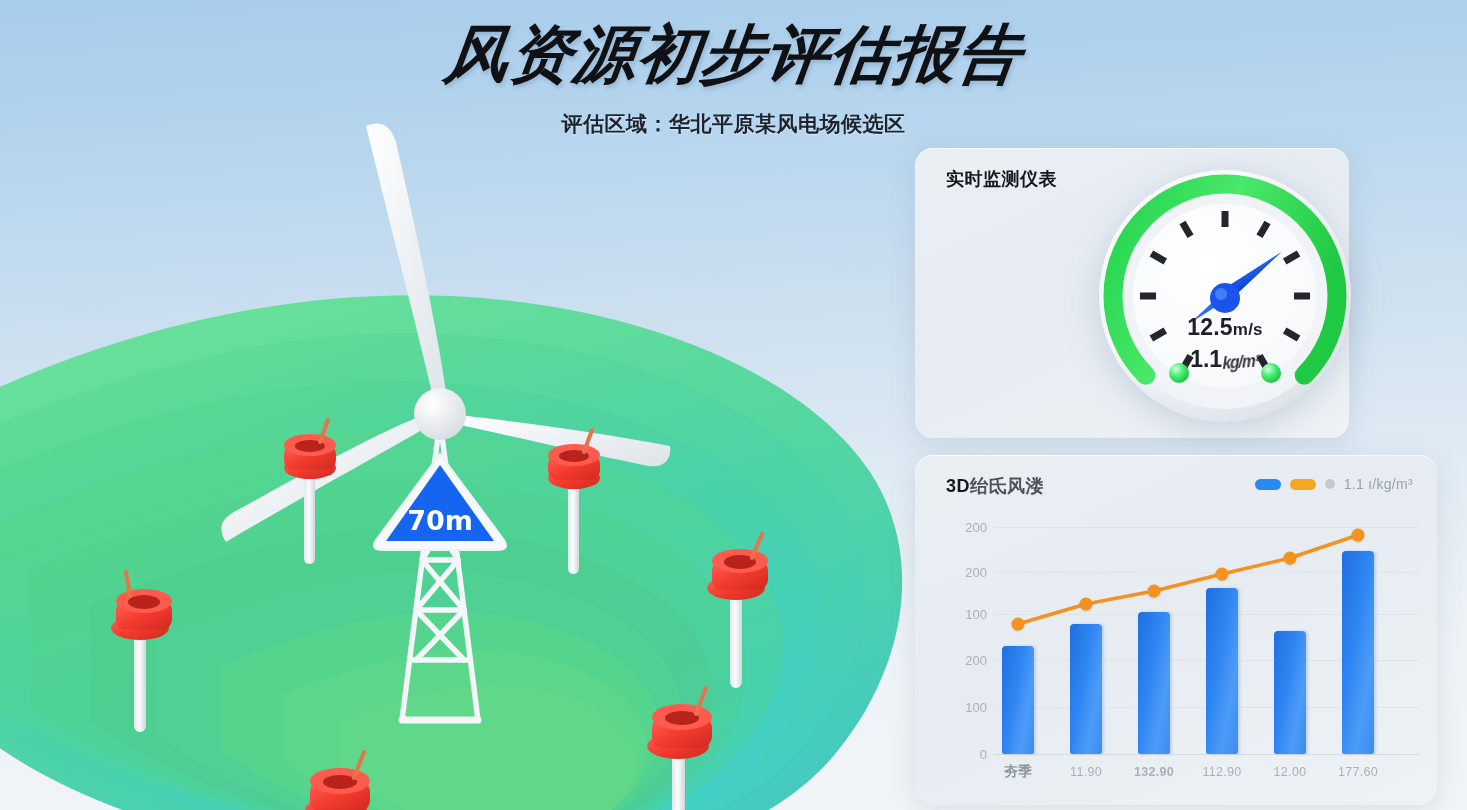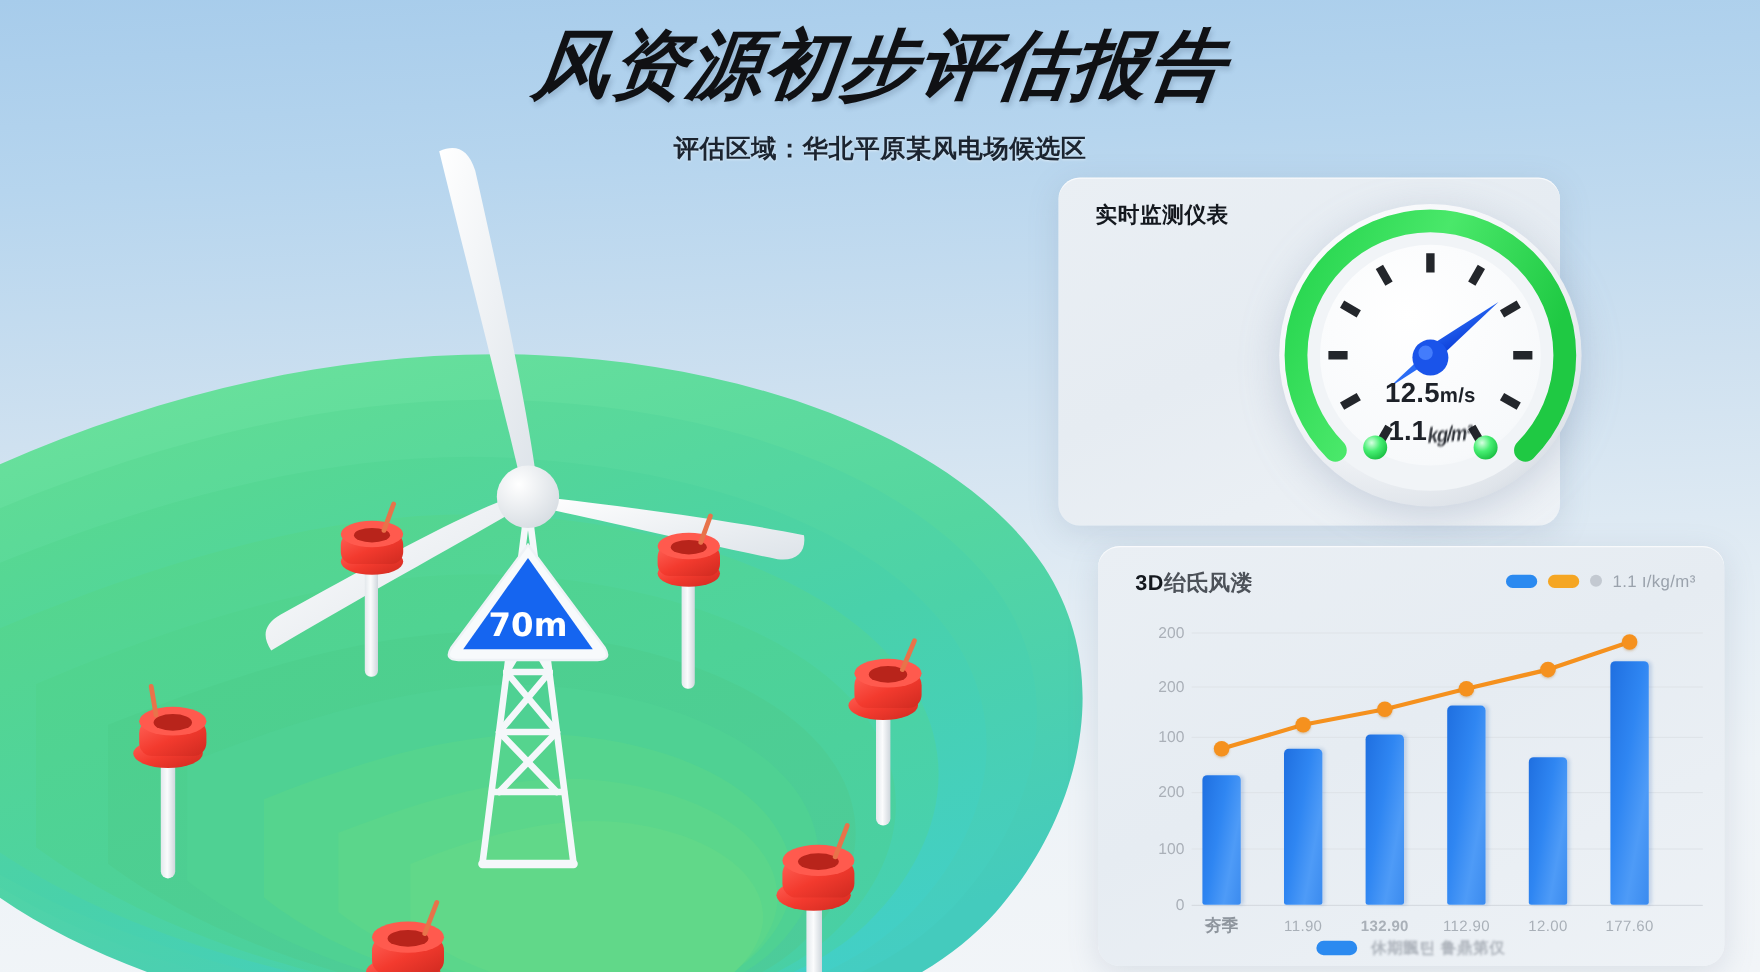--- a/index.html
+++ b/index.html
@@ -30,21 +30,21 @@
   
   .scene{position:absolute;left:-30px;top:120px;width:940px;height:700px;}
   .scene svg{display:block;}
 
   
   .card{
     position:absolute;border-radius:18px;
     background:linear-gradient(155deg,#eaeff4 0%,#e6ecf2 45%,#eef2f6 100%);
     box-shadow:0 6px 26px rgba(110,130,155,.18), inset 0 1px 0 rgba(255,255,255,.7);
   }
-  #gaugeCard{left:882px;top:148px;width:418px;height:290px;}
+  #gaugeCard{left:915px;top:148px;width:418px;height:290px;padding-left:16px;}
   #chartCard{left:915px;top:455px;width:522px;height:350px;}
 
   .card-title{
     position:absolute;left:31px;top:19px;font-size:18px;font-weight:800;color:#14181e;
     letter-spacing:.5px;
   }
   .card-title .garble{color:#2b3038;opacity:.82;filter:blur(.25px);}
 
   
   .gauge-wrap{position:absolute;left:176px;top:18px;width:268px;height:266px;}
@@ -372,19 +372,15 @@
       <div class="dotpt" style="left:443px;top:28px;"></div>
 
       <div class="xlab cjk" style="left:103px;top:256px;">夯季</div>
       <div class="xlab" style="left:171px;top:258px;">11.90</div>
       <div class="xlab" style="left:239px;top:258px;font-weight:bold;">132.90</div>
       <div class="xlab" style="left:307px;top:258px;">112.90</div>
       <div class="xlab" style="left:375px;top:258px;">12.00</div>
       <div class="xlab" style="left:443px;top:258px;">177.60</div>
     </div>
 
-    <div class="legend-bottom">
-      <span class="pill blue"></span>
-      <span class="lbl">休期颽틴 鲁鼎第仅</span>
-    </div>
   </div>
 
 </div>
 
 </body></html>

